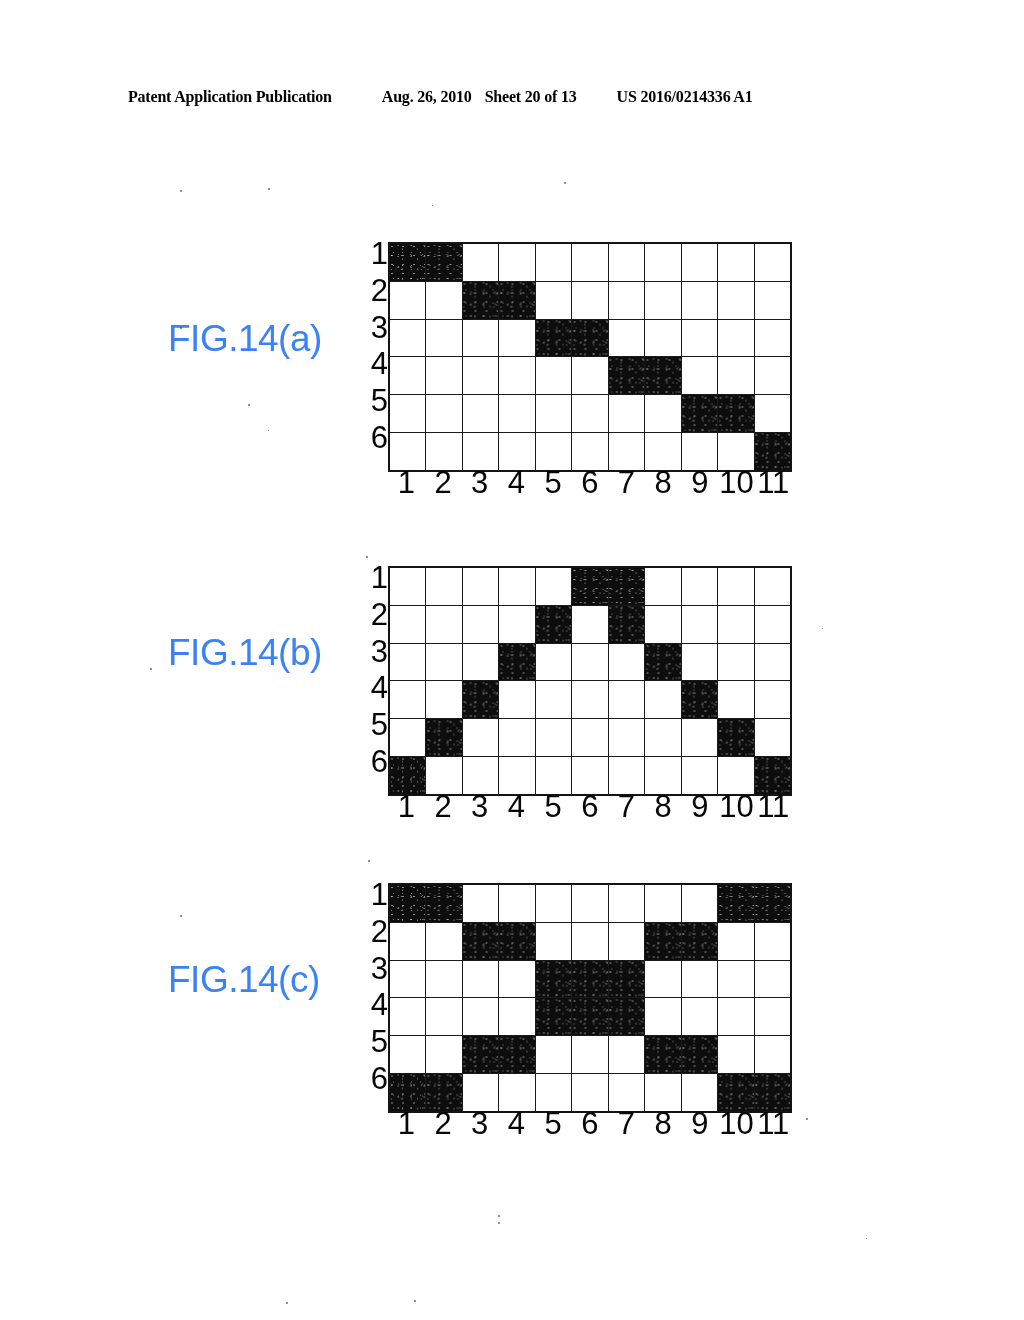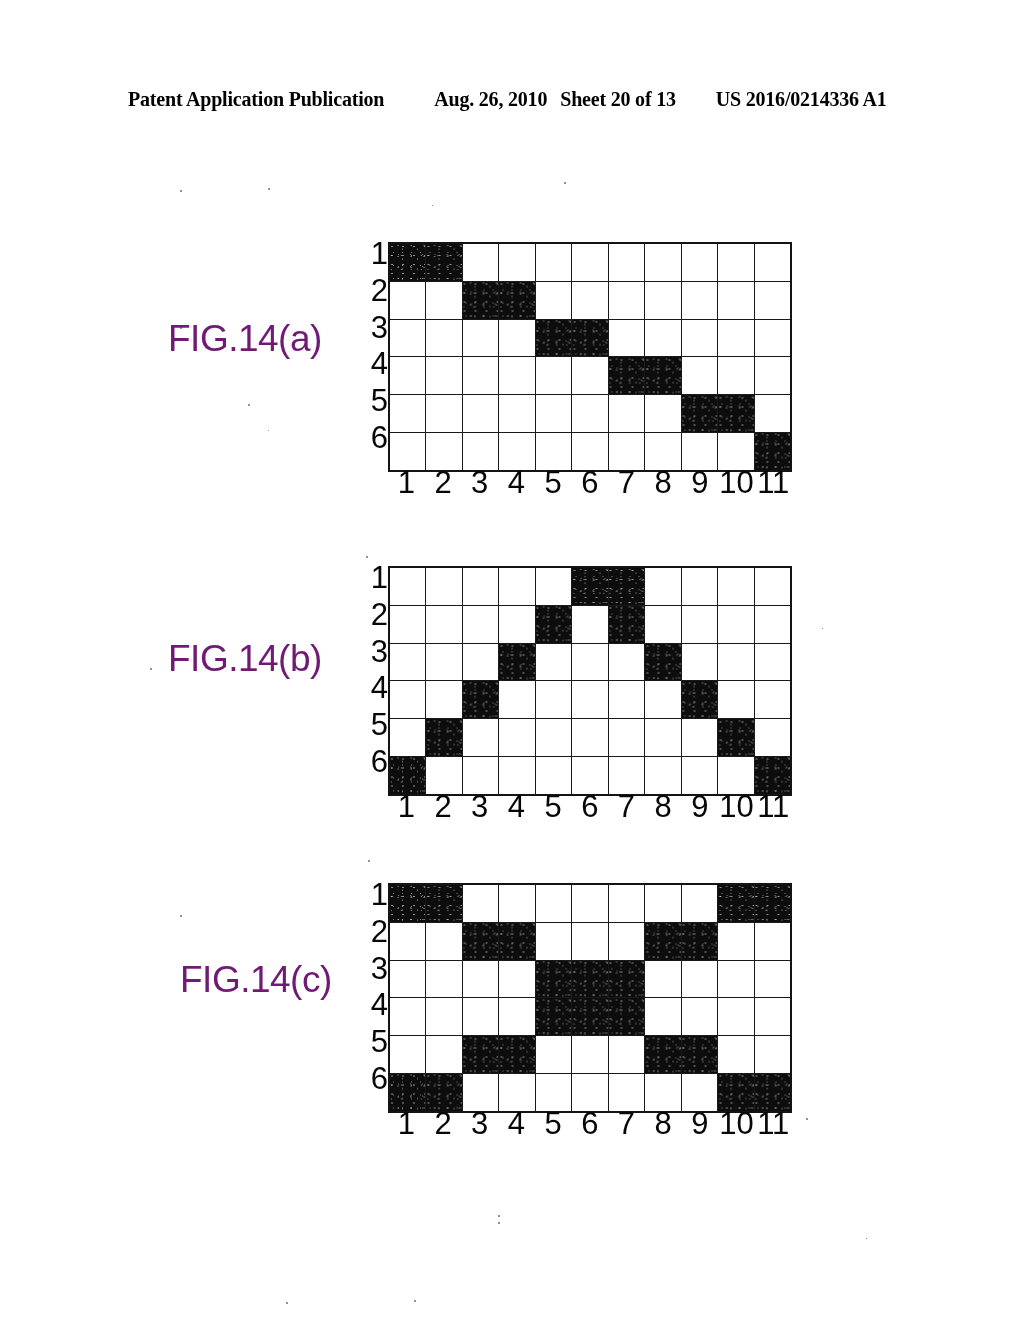--- a/index.html
+++ b/index.html
@@ -19,21 +19,21 @@
   
   #page-header {
     position: absolute;
     top: 88px;
     left: 128px;
     width: 770px;
     display: flex;
     align-items: baseline;
     font-family: "Liberation Serif", serif;
     font-weight: bold;
-    font-size: 20px;
+    font-size: 16px;
     letter-spacing: -0.2px;
     white-space: nowrap;
   }
   #page-header .hdr-pub { }
   #page-header .hdr-date { margin-left: 50px; }
   #page-header .hdr-sheet { margin-left: 13px; }
   #page-header .hdr-patno { margin-left: 40px; }
 
   
   .figure-block {
@@ -47,26 +47,26 @@
   #figure-c { top: 877px; }
 
   .fig-label {
     position: absolute;
     left: 168px;
     width: 200px;
     font-family: "Liberation Sans", sans-serif;
     font-size: 37px;
     font-weight: 400;
     letter-spacing: -0.5px;
-    color: #701a75;
+    color: #3b82f6;
     white-space: nowrap;
   }
   #figure-a .fig-label { top: 82px; }
-  #figure-b .fig-label { top: 78px; }
-  #figure-c .fig-label { top: 82px; margin-left: 12px; }
+  #figure-b .fig-label { top: 72px; }
+  #figure-c .fig-label { top: 82px; }
 
   
   .grid-wrap {
     position: absolute;
     left: 360px;
     top: 0;
   }
 
   .grid-row-labels {
     position: absolute;

